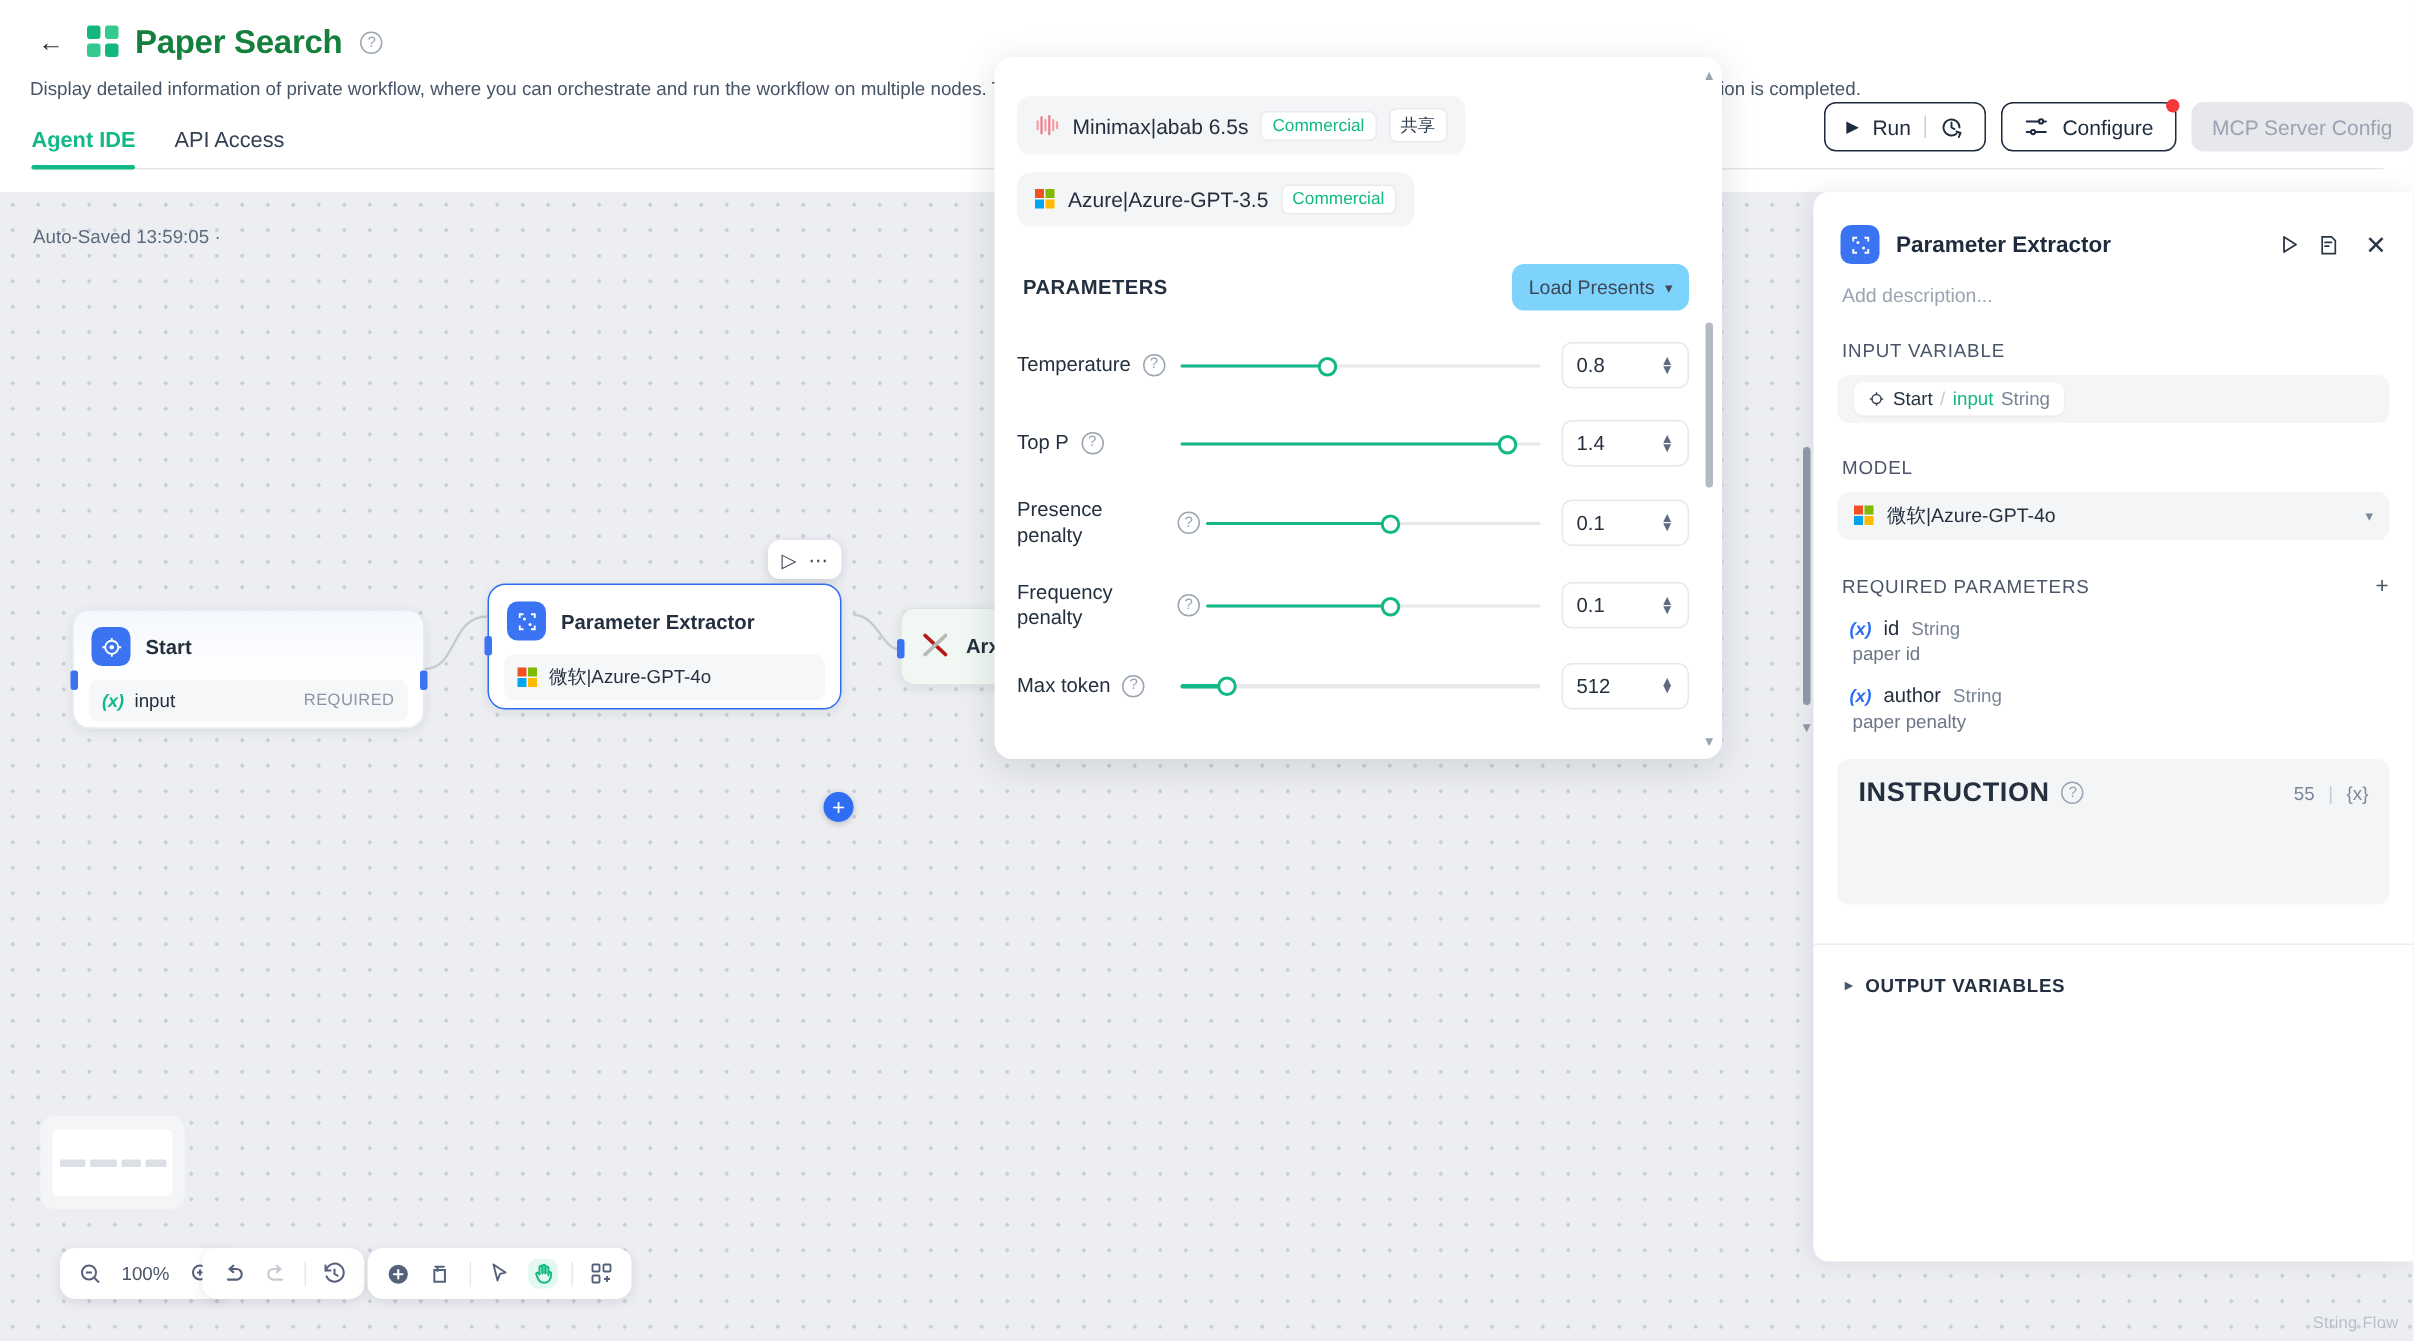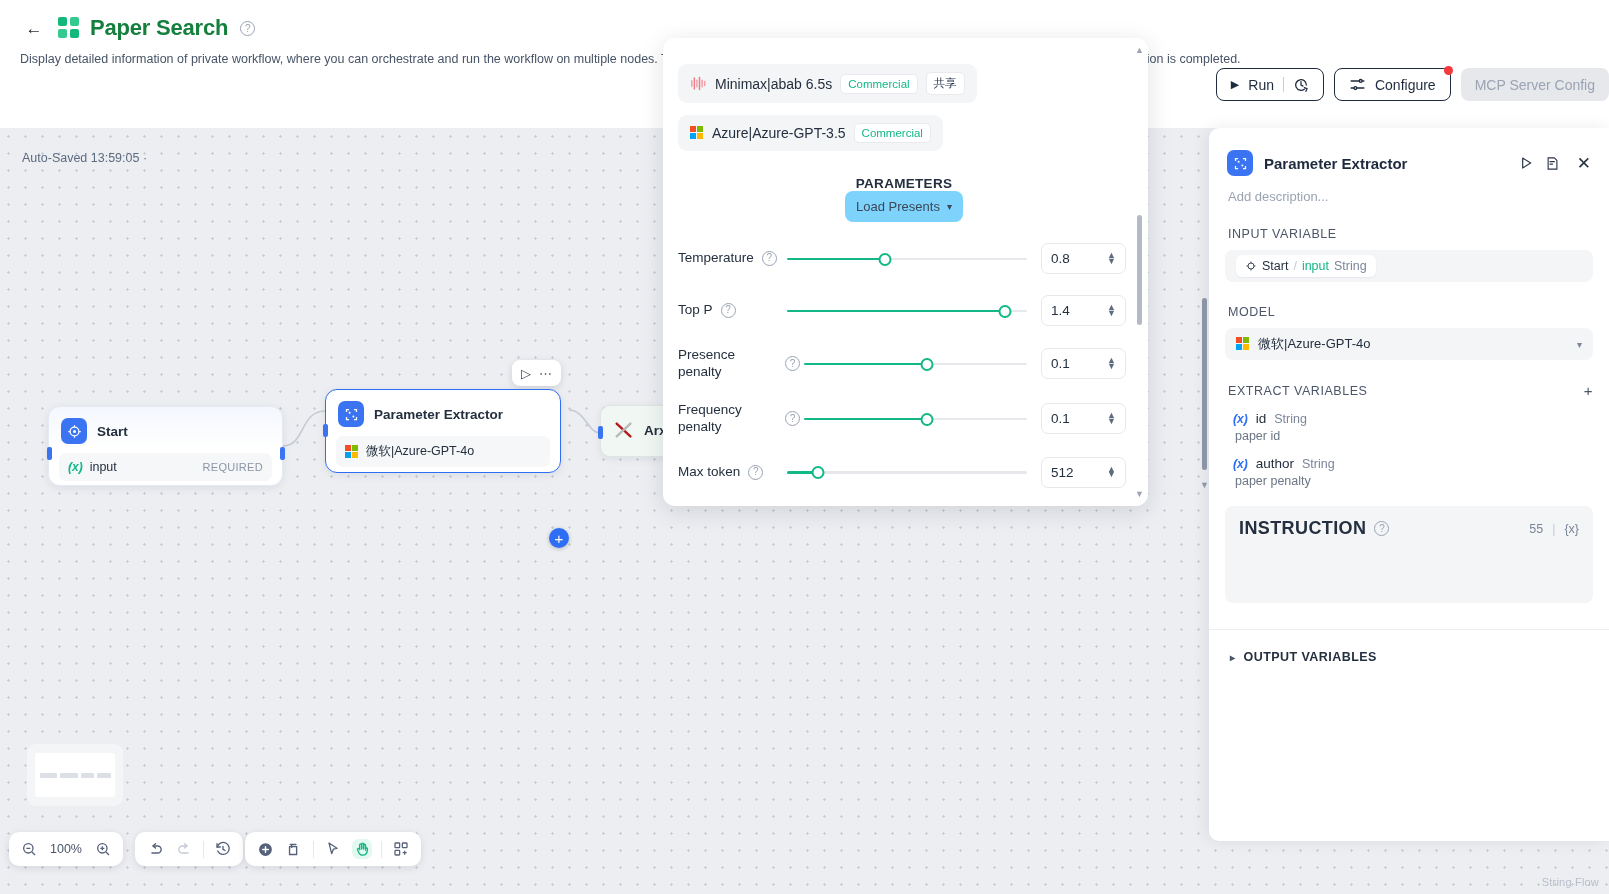--- a/index.html
+++ b/index.html
@@ -127,21 +127,21 @@
     background: #f4f5f7; border-radius: 9px; padding: 9px 8px;
   }
   .minimap-inner { background: #fff; width: 100%; height: 100%; border-radius: 3px;
     display: flex; align-items: center; gap: 3px; padding-left: 5px; }
   .mm-bar { height: 5px; background: #dcdfe5; border-radius: 1px; }
 
   
   .btm { position: absolute; bottom: 28px; display: flex; align-items: center;
     background: #fff; border-radius: 10px; box-shadow: 0 2px 8px rgba(16,24,40,.10);
     height: 34px; padding: 0 10px; gap: 9px; }
-  .btm-zoom { left: 9px; }
+  .btm-zoom { left: 40px; }
   .btm-undo { left: 135px; }
   .btm-tools { left: 245px; }
   .btm .ic { color: #55617a; cursor: pointer; display: flex; align-items: center;
     justify-content: center; width: 20px; height: 20px; }
   .btm .ic.dim { color: #c5cad4; }
   .zoom-val { font-size: 12.5px; color: #4a5568; min-width: 36px; text-align: center; }
   .divider-v { width: 1px; height: 17px; background: #e6e8ec; }
   .tool-active { background: #e3f8ef; border-radius: 7px; width: 26px; height: 26px; }
   .tool-active svg { color: #12b886; }
 
@@ -162,21 +162,21 @@
     border-radius: 9px; padding: 8px 12px; margin-top: 10px; cursor: pointer;
   }
   .model-chip .name { font-size: 14px; color: #24303f; }
   .tag {
     font-size: 11.5px; color: #12b886; background: #fff; border-radius: 5px;
     padding: 3px 7px; border: 1px solid #e9eaee;
   }
   .mm-blob { width: 17px; height: 15px; flex: none; }
   .pm-params-row {
     display: flex; align-items: center; justify-content: space-between;
-    margin-top: 25px; padding: 0 0 0 4px; flex-direction: column;
+    margin-top: 25px; padding: 0 0 0 4px;
   }
   .pm-h { font-size: 13.5px; font-weight: 700; color: #24303f; letter-spacing: .3px; }
   .load-presents {
     display: flex; align-items: center; gap: 7px; background: #7dd3fc;
     border-radius: 8px; padding: 8px 11px; font-size: 13px; color: #3d4757;
     cursor: pointer;
   }
   .slider-row { display: flex; align-items: center; margin-top: 21px; }
   .sl-label {
     width: 105px; font-size: 13.5px; color: #24303f; display: flex;
@@ -296,20 +296,24 @@
       <div class="brand-sq">
         <i></i>
           <i></i>
           <i></i>
           <i></i>
       </div>
       <div class="page-title">Paper Search</div>
       <div class="help-circle">?</div>
     </div>
     <div class="subtitle">Display detailed information of private workflow, where you can orchestrate and run the workflow on multiple nodes. The orchestrated workflow can only be referenced by AI applications after the configuration is completed.</div>
+    <div class="tabs">
+      <div class="tab active">Agent IDE</div>
+      <div class="tab">API Access</div>
+    </div>
   </div>
 
   <div class="canvas">
 
     <div class="autosave">Auto-Saved 13:59:05 ·</div>
 
     <svg class="edge">
       <path d="M 283 318 C 305 318, 300 283, 325 283" stroke="#c5cad4" stroke-width="1.6" fill="none"></path>
       <path d="M 569 282 C 585 282, 588 305, 600 305" stroke="#c5cad4" stroke-width="1.6" fill="none"></path>
     </svg>
@@ -672,21 +676,21 @@
             <i></i>
             <i></i>
             <i></i>
           </span>
         <span>微软|Azure-GPT-4o</span>
       </span>
       <span style="color:#7b8699;font-size:10px;">▾</span>
     </div>
 
     <div class="sec-label sec-row">
-      <span>EXTRACT VARIABLES</span>
+      <span>REQUIRED PARAMETERS</span>
       <span class="plus-sm">+</span>
     </div>
 
     <div class="param-item">
       <div class="param-name-row">
         <span class="pi-x">(x)</span>
         <span class="pi-name">id</span>
         <span class="pi-type">String</span>
       </div>
       <div class="pi-desc">paper id</div>

